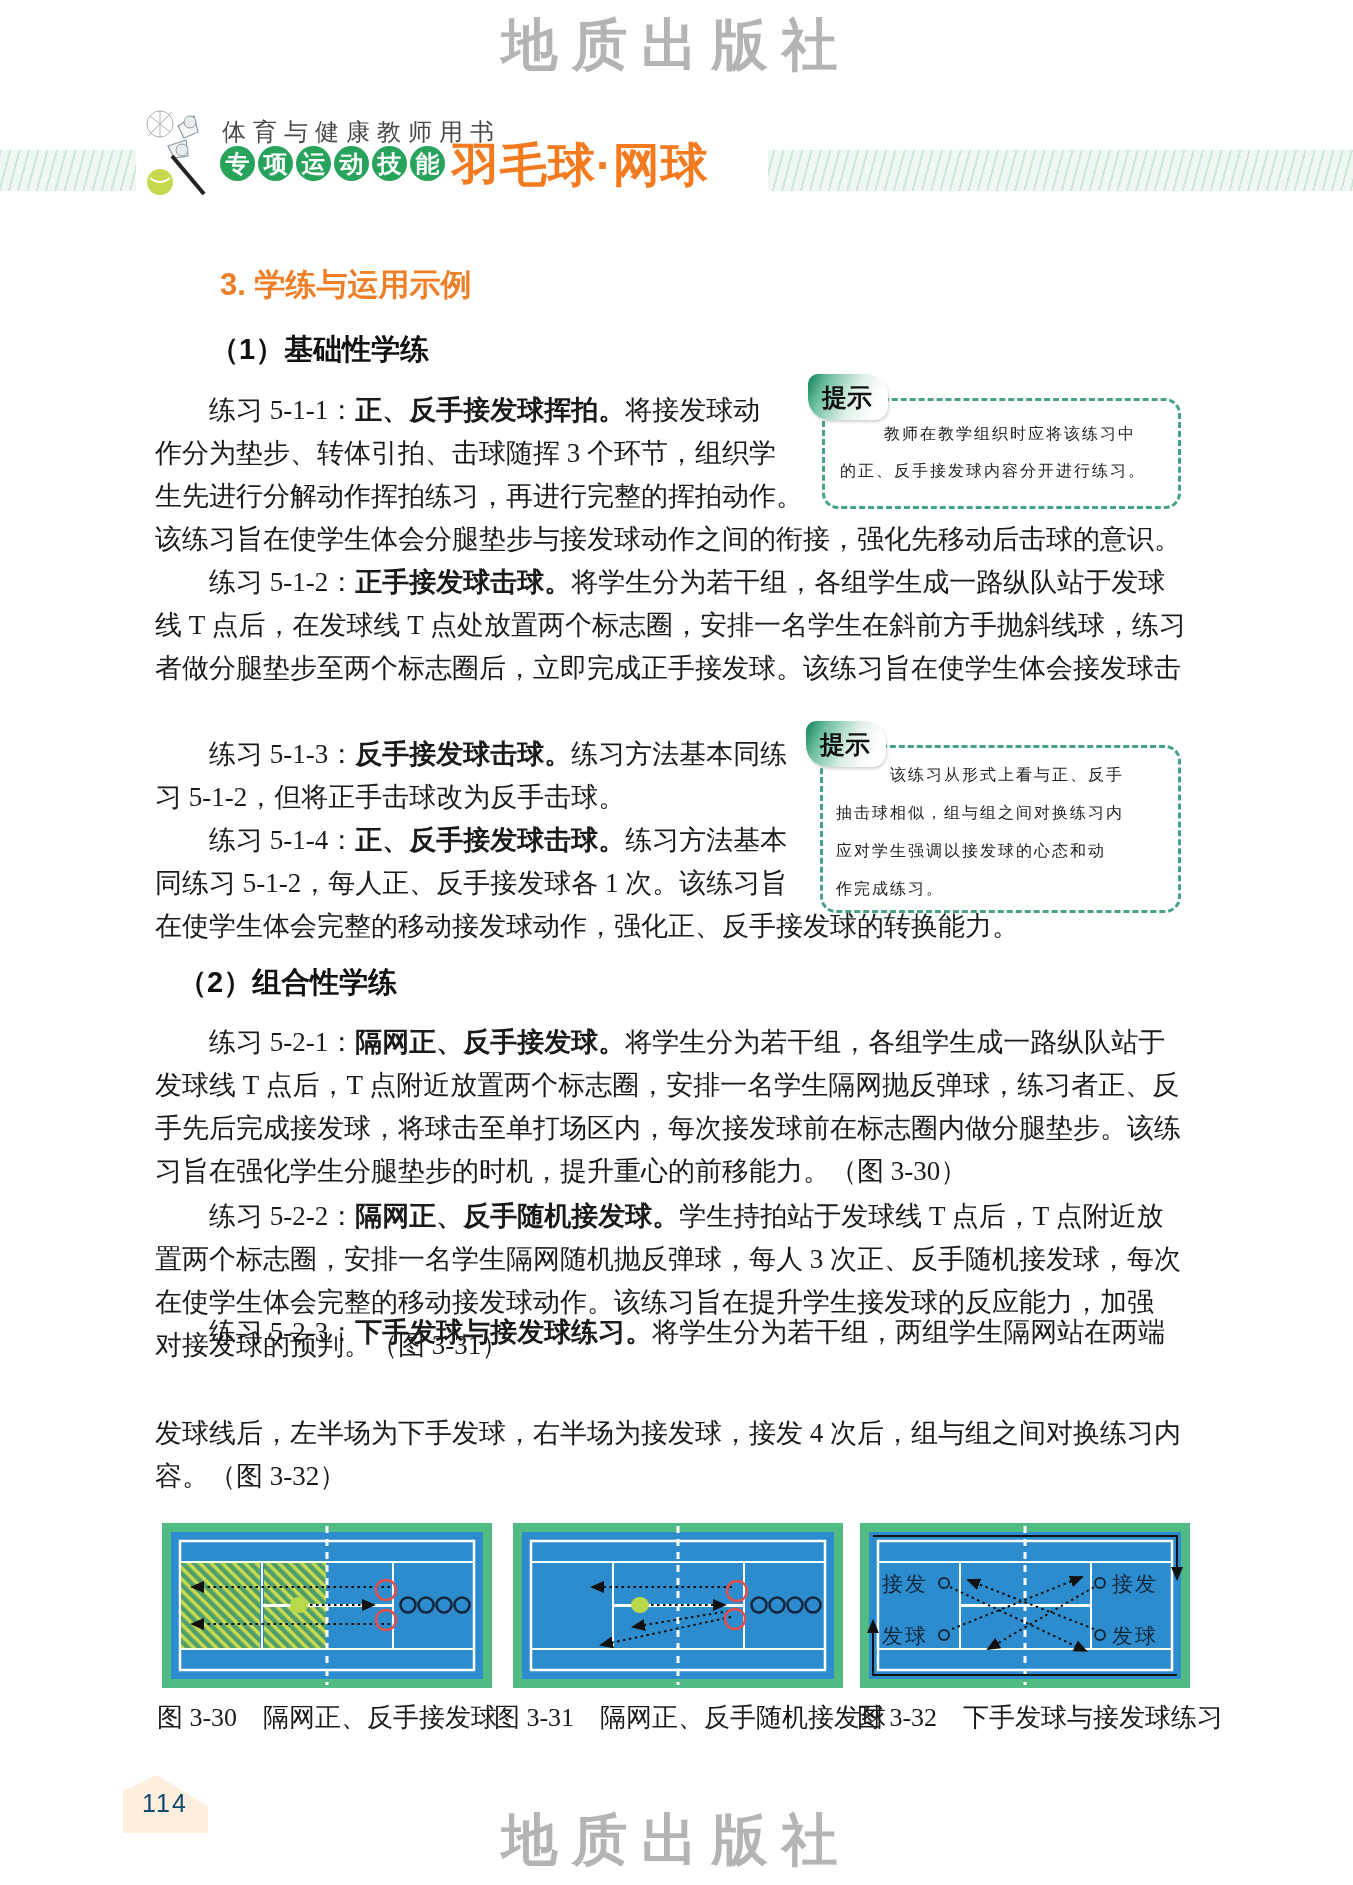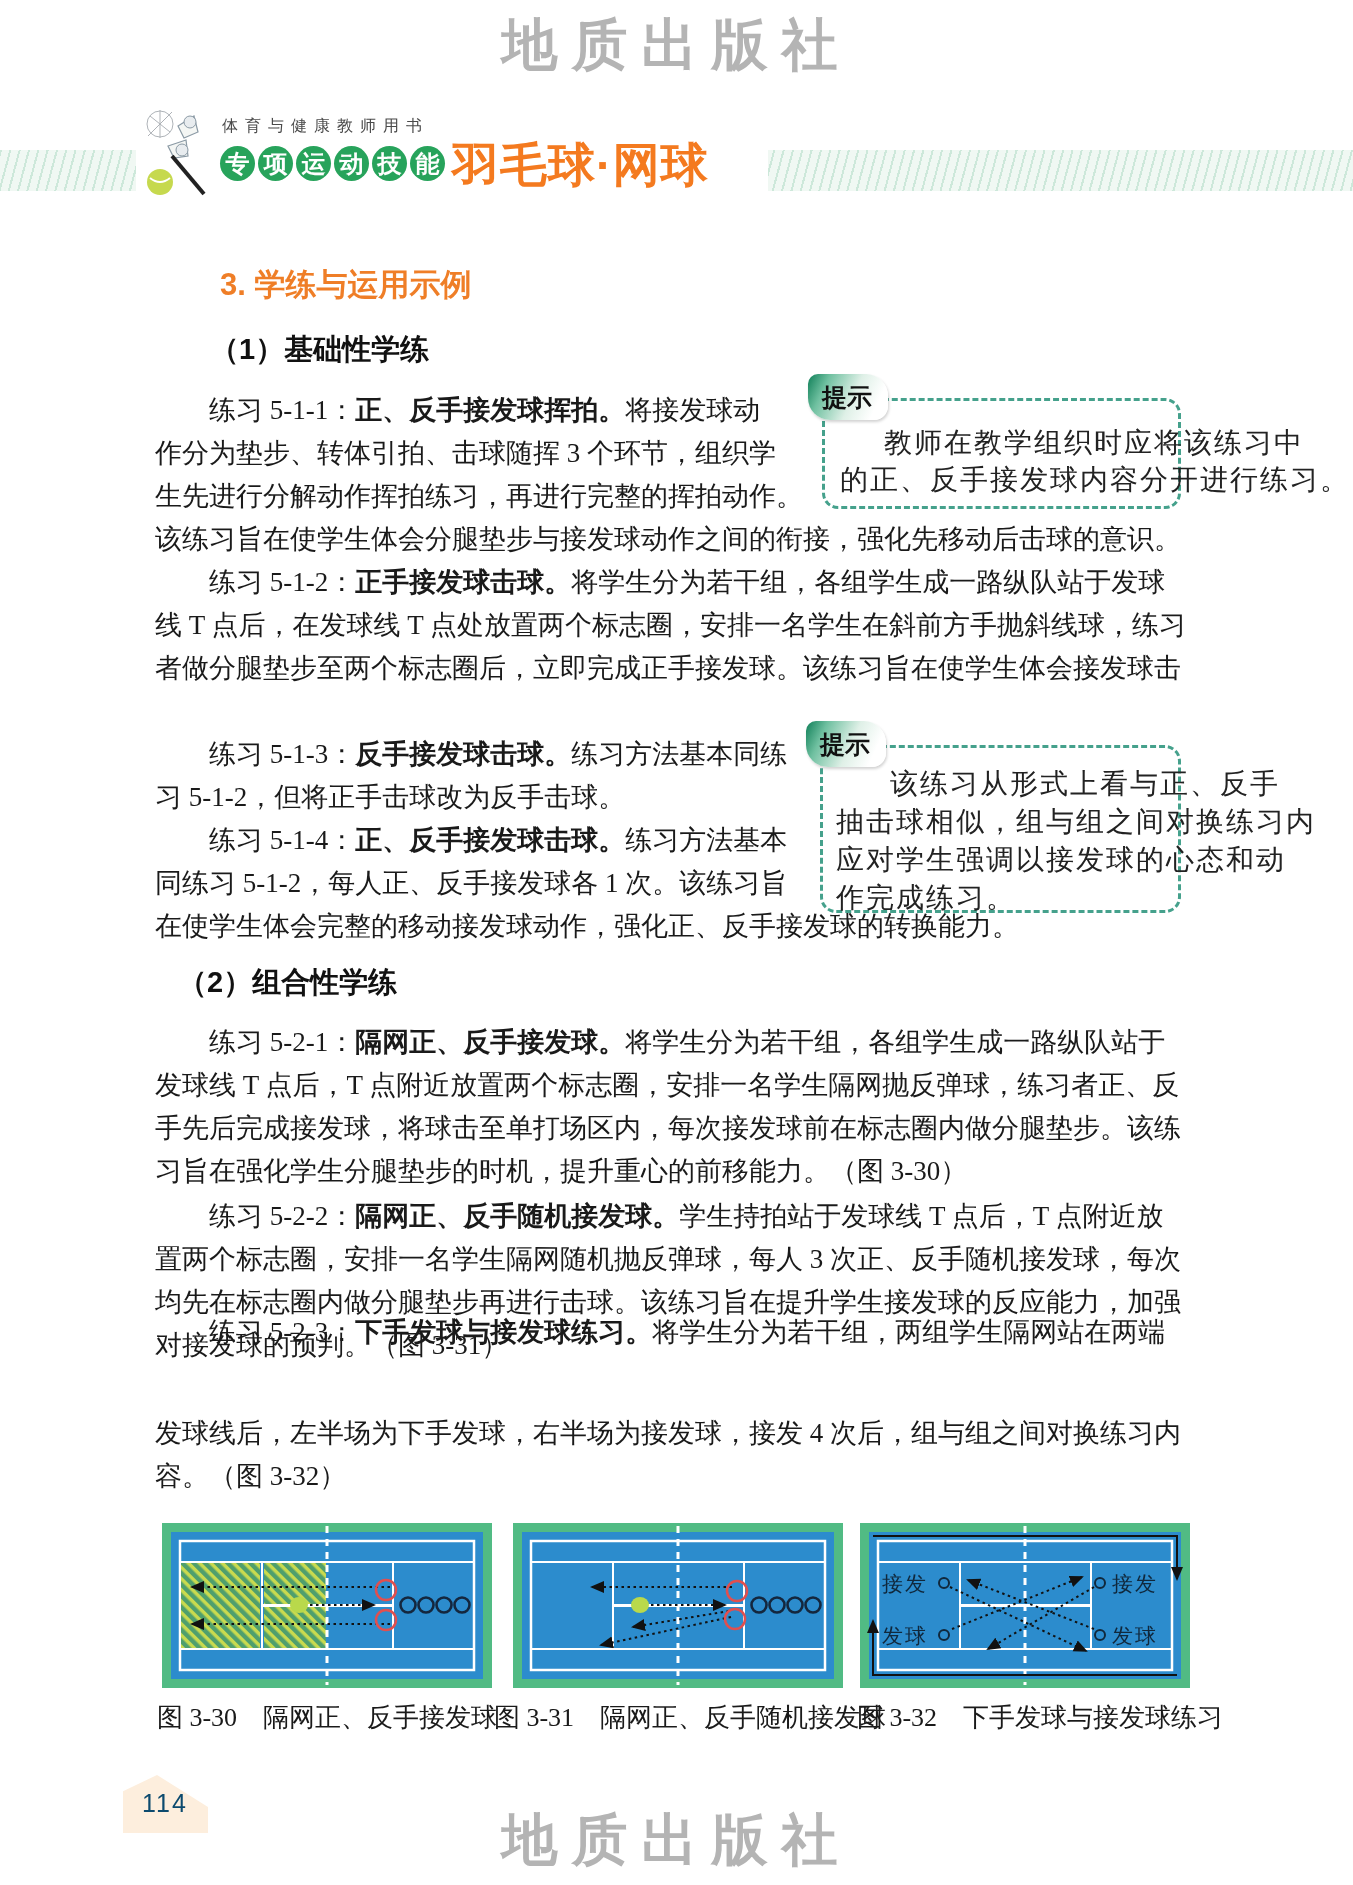--- a/index.html
+++ b/index.html
@@ -4,41 +4,41 @@
 <style>
   html,body{margin:0;padding:0;background:#ffffff;}
   .page{position:relative;width:1353px;height:1885px;background:#fff;overflow:hidden;
         font-family:"Liberation Serif","DejaVu Serif",serif;color:#1a1a1a;}
   .wm{position:absolute;left:0;width:100%;text-align:center;color:#b4b4b4;
       font-size:56px;letter-spacing:14px;font-weight:600;}
   .band{position:absolute;left:0;top:150px;width:1353px;height:41px;
         background:repeating-linear-gradient(105deg,#cde8da 0 2px,#f0f8f3 2px 9px);}
   .logo-box{position:absolute;left:136px;top:106px;width:632px;height:92px;background:#fff;}
   .series{position:absolute;left:222px;top:116px;font-family:"Liberation Sans","DejaVu Sans",sans-serif;
-          font-size:16px;letter-spacing:7px;color:#4a4a4a;white-space:nowrap;}
+          font-size:24px;letter-spacing:7px;color:#4a4a4a;white-space:nowrap;}
   .badges{position:absolute;left:220px;top:146px;white-space:nowrap;}
   .badge{display:inline-block;width:35px;height:35px;margin-right:3px;border-radius:50%;
          background:#27a35b;color:#fff;text-align:center;line-height:35px;font-size:24px;
          font-family:"Liberation Sans","DejaVu Sans",sans-serif;font-weight:700;}
   .logo-title{position:absolute;left:452px;top:134px;font-family:"Liberation Sans","DejaVu Sans",sans-serif;
           font-size:47px;font-weight:800;color:#f47a1f;letter-spacing:1px;white-space:nowrap;}
   .h-orange{position:absolute;left:220px;top:264px;font-family:"Liberation Sans","DejaVu Sans",sans-serif;
           font-size:31px;font-weight:700;color:#ef7e27;white-space:nowrap;}
   .h-sub{position:absolute;left:178px;font-family:"Liberation Sans","DejaVu Sans",sans-serif;
           font-size:29px;font-weight:700;color:#111;white-space:nowrap;}
   .bl{position:absolute;left:155px;font-size:27px;line-height:32px;white-space:nowrap;color:#1a1a1a;}
   .ind{left:209px;}
   .bt{font-family:"Liberation Sans","DejaVu Sans",sans-serif;font-weight:700;}
   .tipbox{position:absolute;border:3px dashed #45a18c;border-radius:16px;background:#fff;}
   .tiplabel{position:absolute;width:80px;height:46px;border-radius:10px 22px 14px 22px;
           background:linear-gradient(115deg,#0f7f58 0%,#6fc0a0 22%,#dff0e7 55%,#ffffff 82%);
           box-shadow:1px 2px 3px rgba(0,0,0,.18);
           font-family:"Liberation Sans","DejaVu Sans",sans-serif;font-size:25px;font-weight:700;
           color:#111;line-height:46px;padding-left:14px;box-sizing:border-box;}
-  .tl{position:absolute;font-size:28px;letter-spacing:2px;white-space:nowrap;color:#222;}
+  .tl{position:absolute;font-size:16px;letter-spacing:2px;white-space:nowrap;color:#222;}
   .fig{position:absolute;top:1523px;width:330px;height:191px;}
   .fig3lab{position:absolute;font-size:21px;color:#10283c;letter-spacing:2px;white-space:nowrap;
            font-family:"Liberation Serif","DejaVu Serif",serif;}
   .cap{position:absolute;top:1700px;font-size:26px;white-space:nowrap;transform:translateX(-50%);}
   .pagenum-wedge{position:absolute;left:123px;top:1775px;width:85px;height:58px;background:#fdeedd;
            clip-path:polygon(0 28%,40% 0,100% 55%,100% 100%,0 100%);}
   .pagenum{position:absolute;left:142px;top:1789px;font-family:"Liberation Sans","DejaVu Sans",sans-serif;
            font-size:25px;color:#0c4a6e;letter-spacing:2px;}
 </style>
 </head>
@@ -92,21 +92,21 @@
   <div class="bl" style="top:867px;">同练习 5-1-2，每人正、反手接发球各 1 次。该练习旨</div>
   <div class="bl" style="top:910px;">在使学生体会完整的移动接发球动作，强化正、反手接发球的转换能力。</div>
 
   <div class="bl ind" style="top:1026px;"><span>练习 5-2-1：</span><span class="bt">隔网正、反手接发球。</span><span>将学生分为若干组，各组学生成一路纵队站于</span></div>
   <div class="bl" style="top:1069px;">发球线 T 点后，T 点附近放置两个标志圈，安排一名学生隔网抛反弹球，练习者正、反</div>
   <div class="bl" style="top:1112px;">手先后完成接发球，将球击至单打场区内，每次接发球前在标志圈内做分腿垫步。该练</div>
   <div class="bl" style="top:1155px;">习旨在强化学生分腿垫步的时机，提升重心的前移能力。（图 3-30）</div>
 
   <div class="bl ind" style="top:1200px;"><span>练习 5-2-2：</span><span class="bt">隔网正、反手随机接发球。</span><span>学生持拍站于发球线 T 点后，T 点附近放</span></div>
   <div class="bl" style="top:1243px;">置两个标志圈，安排一名学生隔网随机抛反弹球，每人 3 次正、反手随机接发球，每次</div>
-  <div class="bl" style="top:1286px;">均先在标志圈内做分腿垫步再进行击球。该练习旨在提升学生接发球的反应能力，加强</div>
+  <div class="bl" style="top:1286px;">在使学生体会完整的移动接发球动作。该练习旨在提升学生接发球的反应能力，加强</div>
   <div class="bl" style="top:1329px;">对接发球的预判。（图 3-31）</div>
 
   <div class="bl ind" style="top:1316px;"><span>练习 5-2-3：</span><span class="bt">下手发球与接发球练习。</span><span>将学生分为若干组，两组学生隔网站在两端</span></div>
   <div class="bl" style="top:1417px;">发球线后，左半场为下手发球，右半场为接发球，接发 4 次后，组与组之间对换练习内</div>
   <div class="bl" style="top:1460px;">容。（图 3-32）</div>
 
   <div class="tipbox" style="left:822px;top:398px;width:353px;height:105px;"></div>
   <div class="tiplabel" style="left:808px;top:374px;">提示</div>
   <div class="tl" style="left:884px;top:424px;">教师在教学组织时应将该练习中</div>
   <div class="tl" style="left:840px;top:461px;">的正、反手接发球内容分开进行练习。</div>

